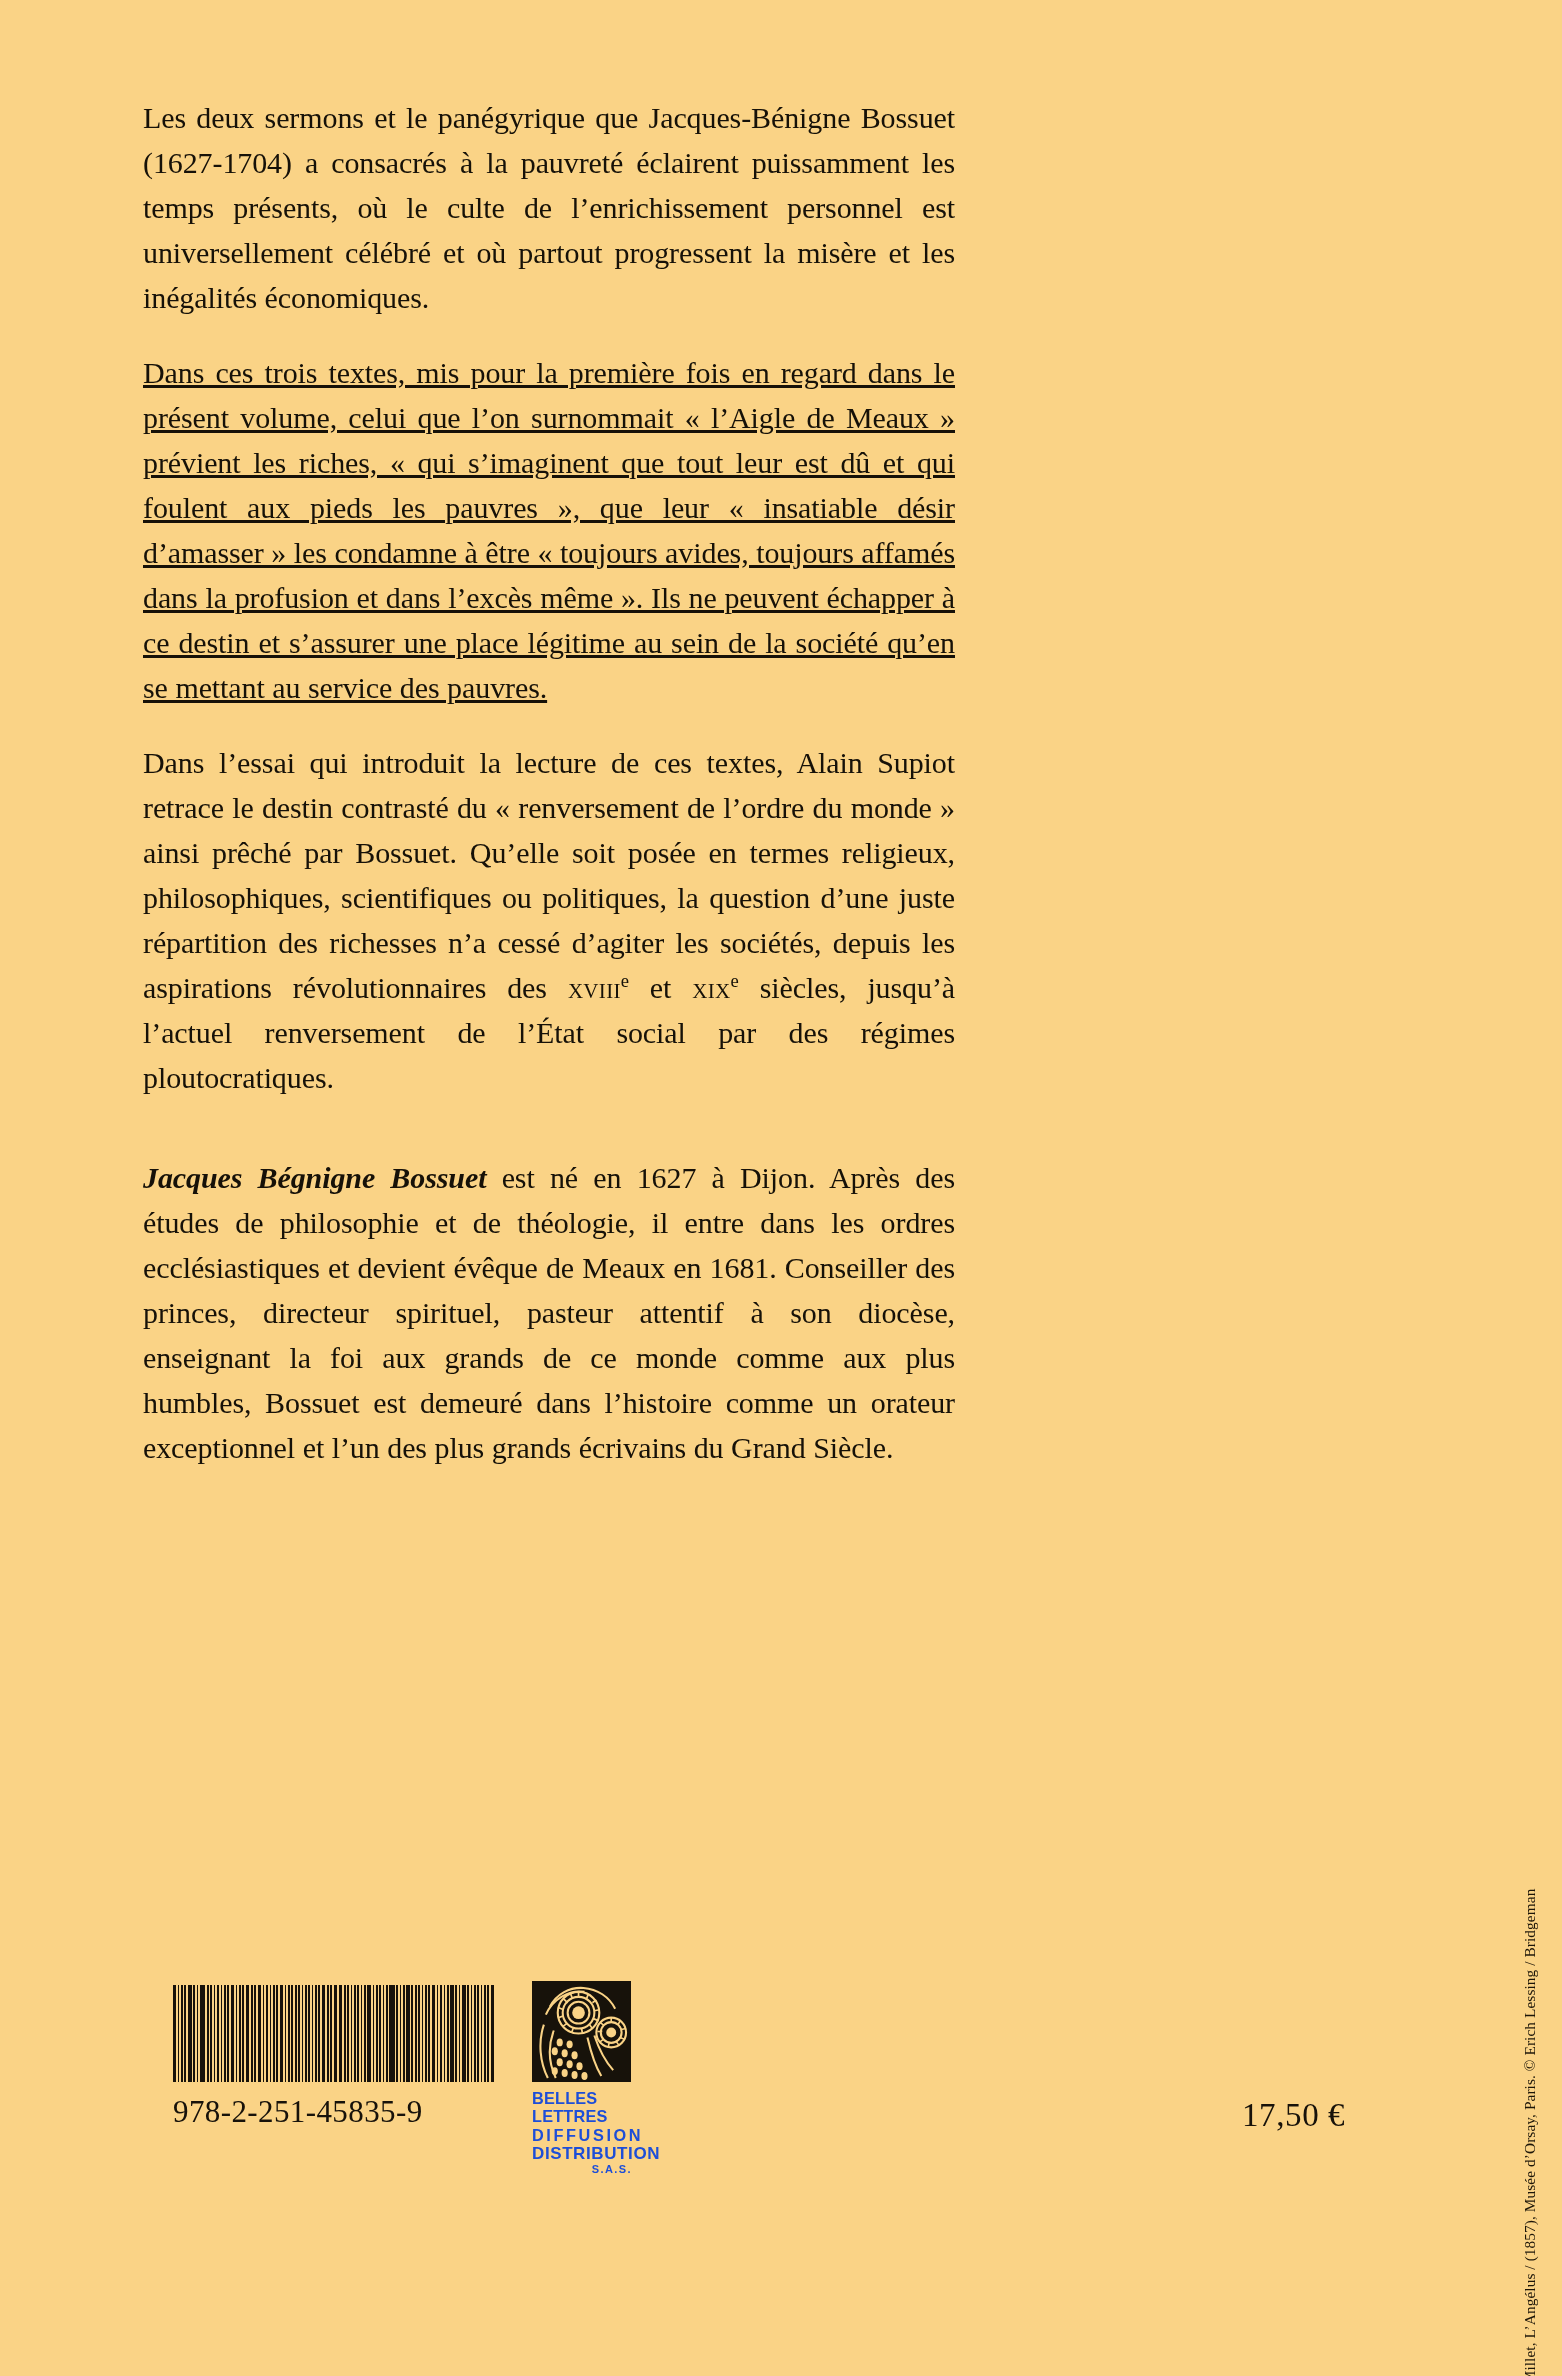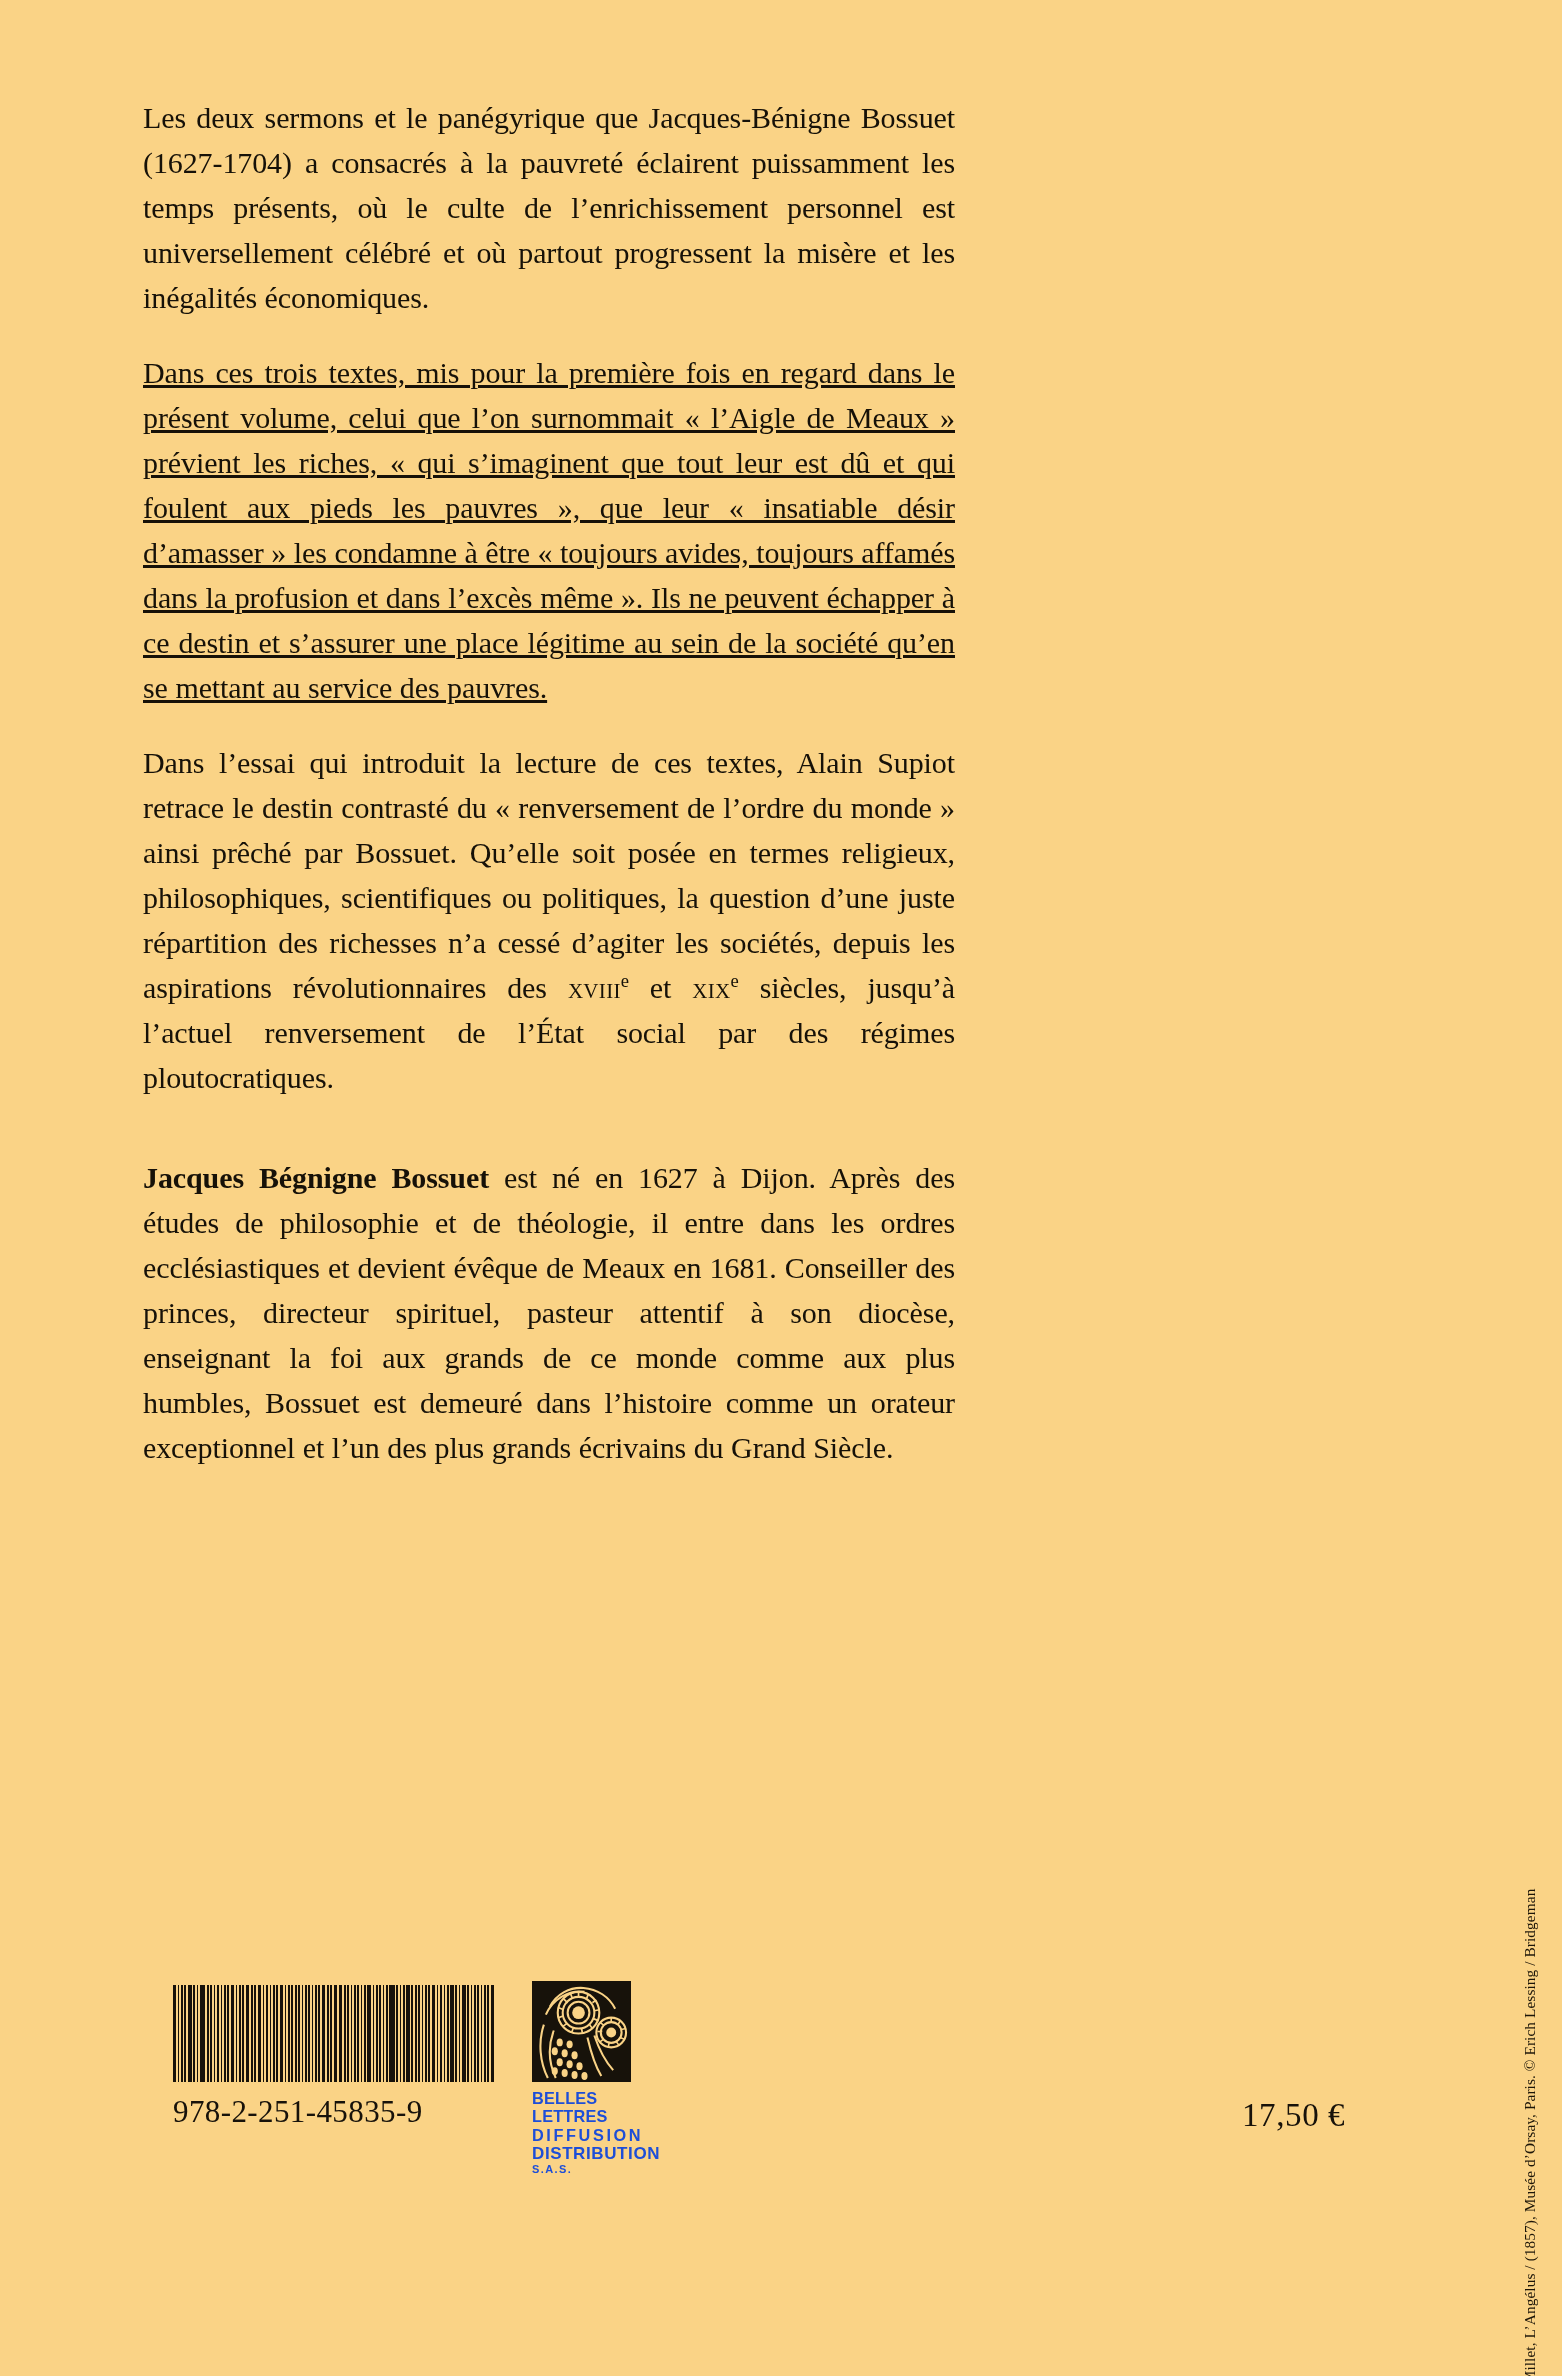--- a/index.html
+++ b/index.html
@@ -39,20 +39,21 @@
   }
   .para:last-child { margin-bottom: 0; }
 
   .para.p1 { margin-bottom: 30px; }
   .para.p2 { margin-bottom: 30px; text-decoration: underline; }
   .para.p3 { margin-bottom: 55px; }
   .para.bio1 { margin-bottom: 53px; }
 
   .para b, .para .bold {
     font-weight: bold;
+    font-style: italic;
   }
 
   .sc {
     font-variant: small-caps;
     letter-spacing: 0.3px;
   }
   sup.ord {
     font-size: 0.62em;
     vertical-align: super;
     line-height: 0;
@@ -124,21 +125,21 @@
     margin-top: 7px;
     font-family: "Liberation Sans", "DejaVu Sans", sans-serif;
     font-weight: bold;
     color: #1d4ed8;
     line-height: 1.13;
     text-align: left;
   }
   .publines .l1 { font-size: 16.3px; letter-spacing: 0.2px; }
   .publines .l2 { font-size: 16.3px; letter-spacing: 2.6px; }
   .publines .l3 { font-size: 17px; letter-spacing: 0.6px; }
-  .publines .l4 { font-size: 11px; letter-spacing: 1.4px; text-align: left; padding-right: 2px;}
+  .publines .l4 { font-size: 11px; letter-spacing: 1.4px; text-align: right; padding-right: 2px;}
 
   .price {
     position: absolute;
     left: 1242px;
     top: 142px;
     font-size: 33px;
     letter-spacing: 0.6px;
     color: #17120a;
     white-space: nowrap;
   }

